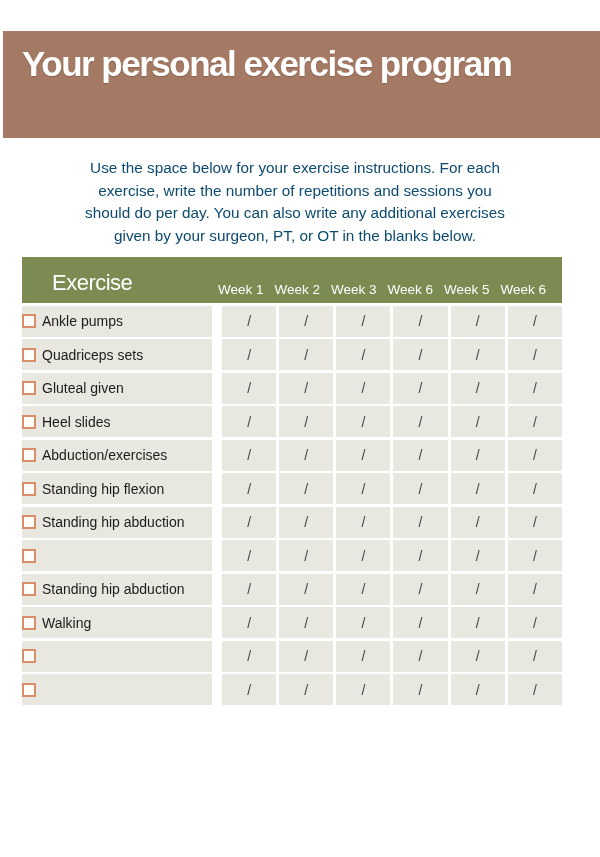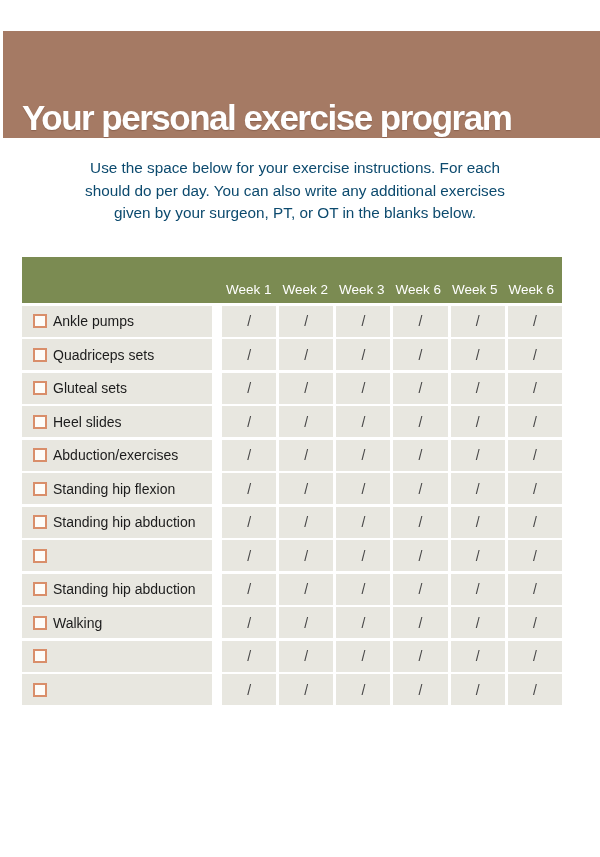--- a/index.html
+++ b/index.html
@@ -13,21 +13,21 @@
     overflow: hidden;
   }
 
   
   .banner {
     position: absolute;
     left: 3px; top: 31px;
     width: 597px; height: 107px;
     background: #a57a64;
     display: flex;
-    align-items: flex-end;
+    align-items: flex-start;
   }
   .banner h1 {
     margin-top: 13px;
     padding-left: 19px;
     font-size: 35px;
     font-weight: bold;
     letter-spacing: -1.5px;
     color: #ffffff;
     text-shadow: 0 1px 1px rgba(90,55,40,0.35);
     white-space: nowrap;
@@ -65,21 +65,21 @@
   }
   .th-reps {
     position: absolute;
     left: 202px; top: 5px;
     font-size: 13.5px;
     color: #ffffff;
     white-space: nowrap;
   }
   .th-weeks {
     position: absolute;
-    left: 200px; bottom: 6px;
+    left: 192px; bottom: 6px;
     width: 340px;
     display: flex;
   }
   .th-week {
     width: calc((340px - 15px) / 6);
     margin-right: 3px;
     text-align: center;
     font-size: 13.5px;
     color: #ffffff;
     white-space: nowrap;
@@ -87,21 +87,21 @@
   .th-week:last-child { margin-right: 4px; }
 
   .tbody { display: flex; flex-direction: column; row-gap: 2.5px; }
   .trow { display: flex; height: 31px; }
   .label-cell {
     width: 190px;
     margin-right: 10px;
     background: #e8e7e0;
     display: flex;
     align-items: center;
-    padding-left: 11px;
+    padding-left: 0;
   }
   .checkbox {
     width: 14px; height: 14px;
     border: 2px solid #d98e6a;
     background: #fdfcf9;
     flex: 0 0 auto;
     cursor: pointer;
   }
   .row-label {
     margin-left: 6px;
@@ -125,26 +125,28 @@
 <body>
 
 <div class="page">
 
   <div class="banner">
     <h1>Your personal exercise program</h1>
   </div>
 
   <div class="intro">
     <div>Use the space below for your exercise instructions. For each</div>
+    <div>exercise, write the number of repetitions and sessions you</div>
     <div>should do per day. You can also write any additional exercises</div>
     <div>given by your surgeon, PT, or OT in the blanks below.</div>
   </div>
 
   <div class="extable">
     <div class="thead">
+      <div class="th-exercise">Exercise</div>
       <div class="th-weeks" id="week-labels">
           <div class="th-week">Week 1</div>
           <div class="th-week">Week 2</div>
           <div class="th-week">Week 3</div>
           <div class="th-week">Week 6</div>
           <div class="th-week">Week 5</div>
           <div class="th-week">Week 6</div>
         </div>
     </div>
     <div class="tbody" id="table-body">
@@ -168,21 +170,21 @@
           <div class="week-cell">/</div>
           <div class="week-cell">/</div>
           <div class="week-cell">/</div>
           <div class="week-cell">/</div>
           <div class="week-cell">/</div>
           <div class="week-cell">/</div>
         </div>
         <div class="trow">
           <div class="label-cell">
             <span class="checkbox"></span>
-            <span class="row-label">Gluteal sets</span>
+            <span class="row-label">Gluteal given</span>
           </div>
           <div class="week-cell">/</div>
           <div class="week-cell">/</div>
           <div class="week-cell">/</div>
           <div class="week-cell">/</div>
           <div class="week-cell">/</div>
           <div class="week-cell">/</div>
         </div>
         <div class="trow">
           <div class="label-cell">

